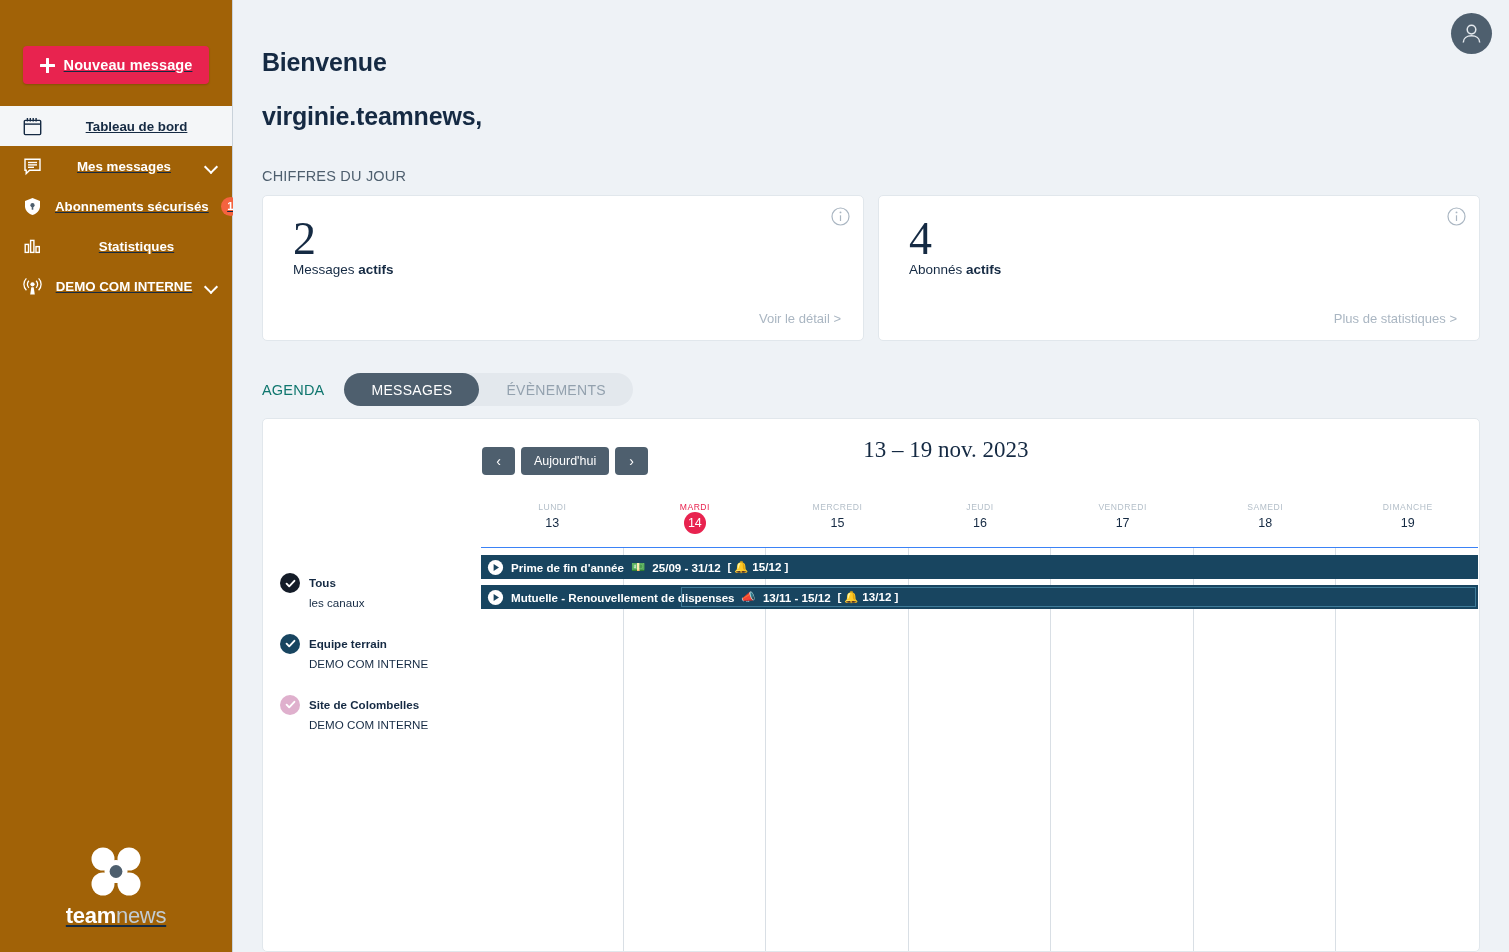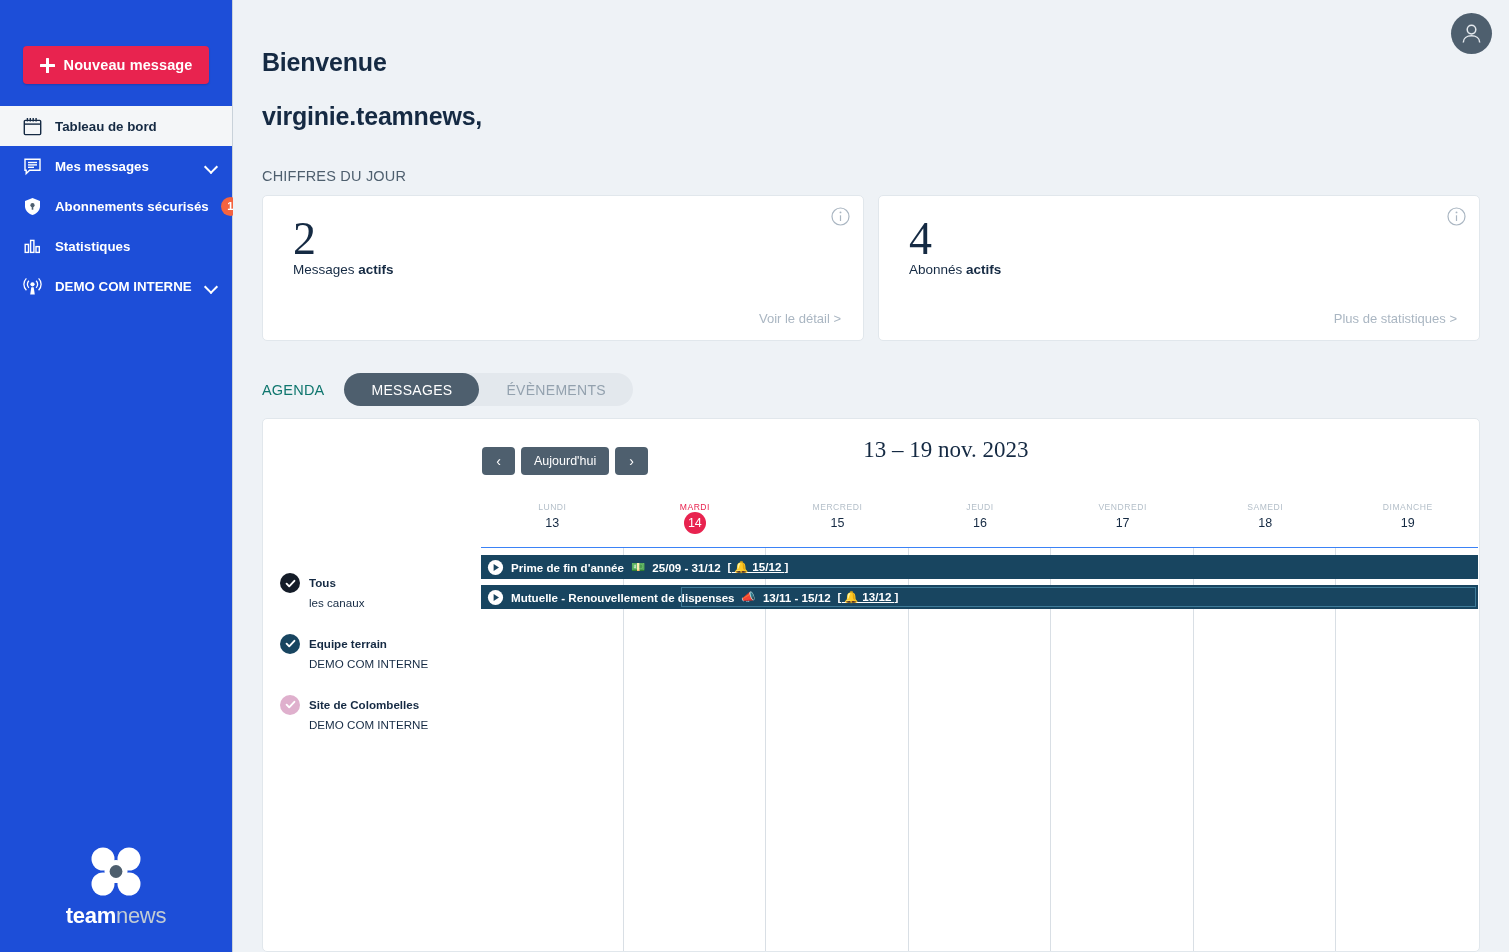--- a/index.html
+++ b/index.html
@@ -21,25 +21,26 @@
   .app {
     display: flex;
     width: 1509px;
     height: 952px;
   }
 
   
   .sidebar {
     width: 233px;
     flex: 0 0 233px;
-    background: #1d4ed8;
+    background: #a16207;
     position: relative;
     display: flex;
     flex-direction: column;
     border-right: 1px solid #c9d2da;
+    text-decoration: underline;
   }
 
   .new-msg-wrap {
     padding: 46px 23px 22px 23px;
   }
 
   .btn-new-message {
     width: 186px;
     height: 38px;
     background: #e8234f;
@@ -80,20 +81,21 @@
     display: flex;
     align-items: center;
     padding: 0 14px 0 22px;
     gap: 12px;
     color: #ffffff;
     font-size: 13.3px;
     font-weight: bold;
     cursor: pointer;
     position: relative;
     white-space: nowrap;
+    text-align: center;
   }
   .nav-item.active {
     background: #f4f6f8;
     color: #152a43;
   }
   .nav-item .nav-label { flex: 1 1 auto; }
 
   .nav-icon {
     width: 21px;
     height: 21px;
@@ -432,21 +434,21 @@
     content: "";
     position: absolute;
     left: 200px; right: 2px; top: 2px; bottom: 2px;
     border: 1px solid #3f7b98;
     pointer-events: none;
   }
   .play-icon { flex: 0 0 17px; width: 17px; height: 17px; }
   .event-emoji { font-size: 11.5px; }
   .event-title { font-weight: bold; }
   .event-dates { font-weight: bold; }
-  .event-alarm { font-weight: bold; text-decoration: underline; }
+  .event-alarm { font-weight: bold; }
 </style>
 </head>
 <body>
 
 <div class="app">
 
   <aside class="sidebar">
 
     <div class="new-msg-wrap">
       <button class="btn-new-message">

